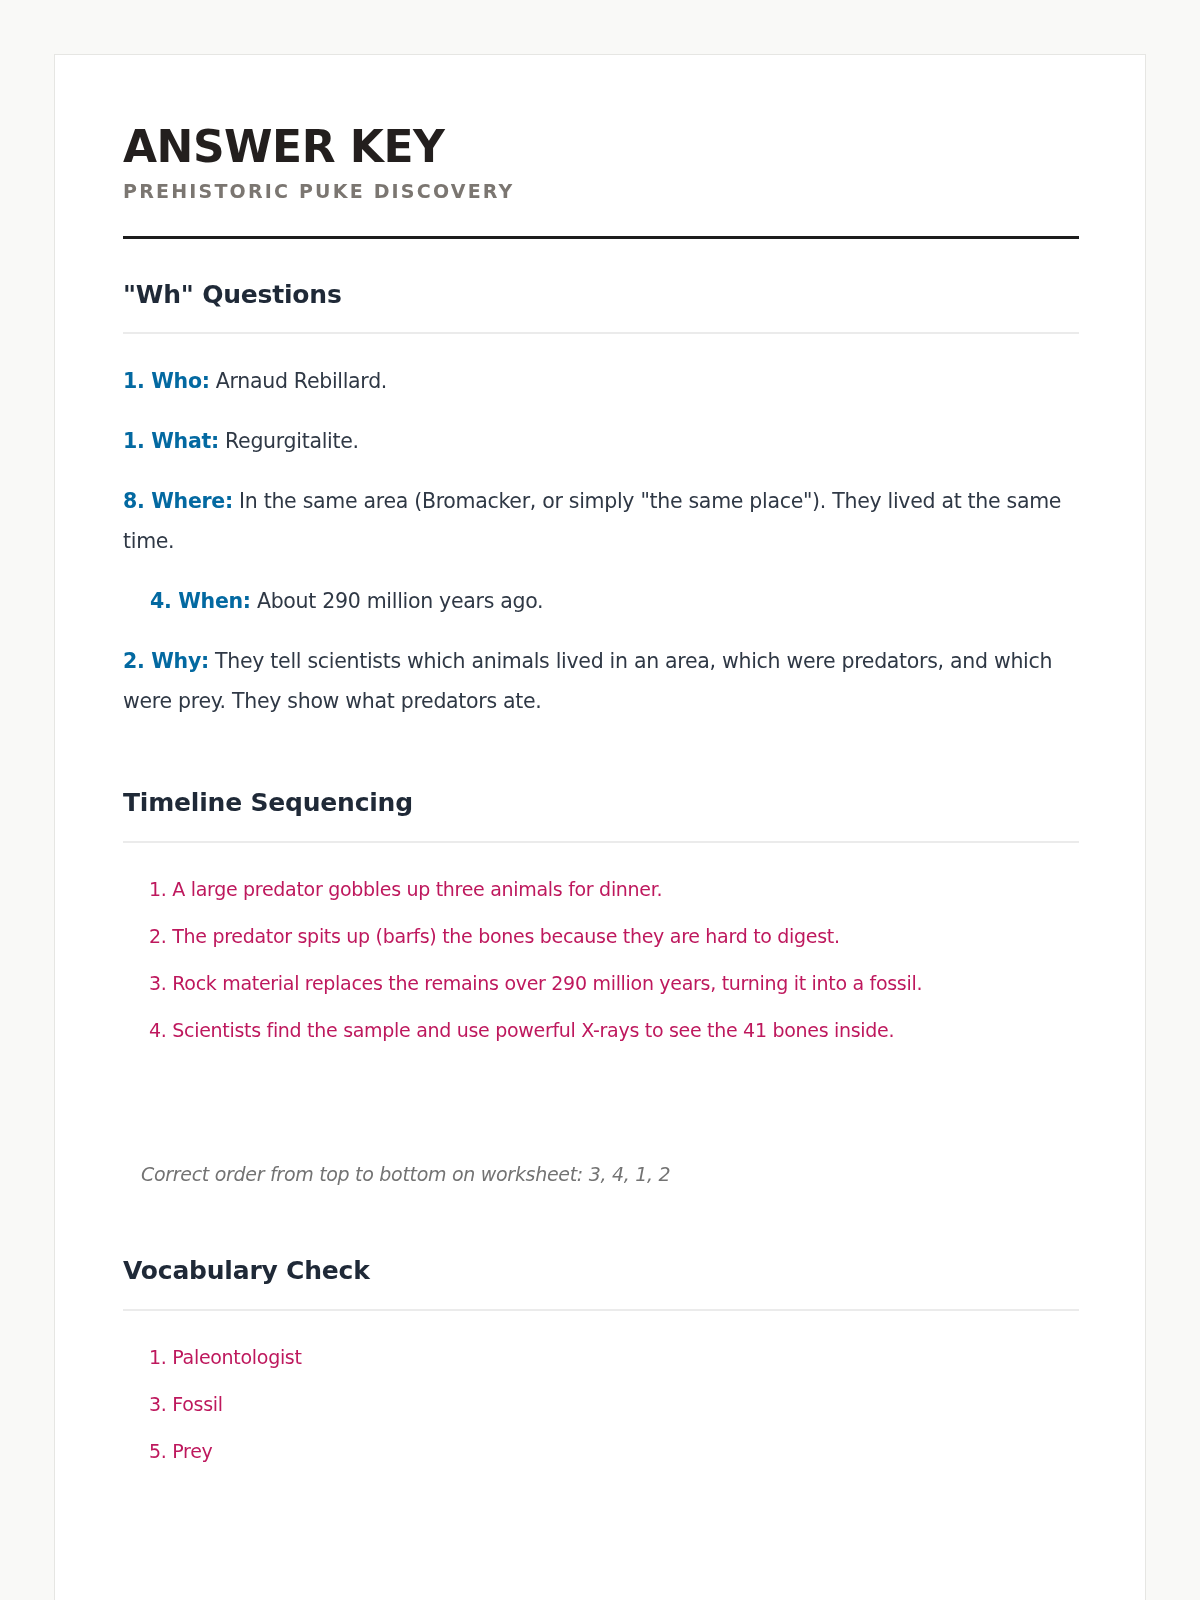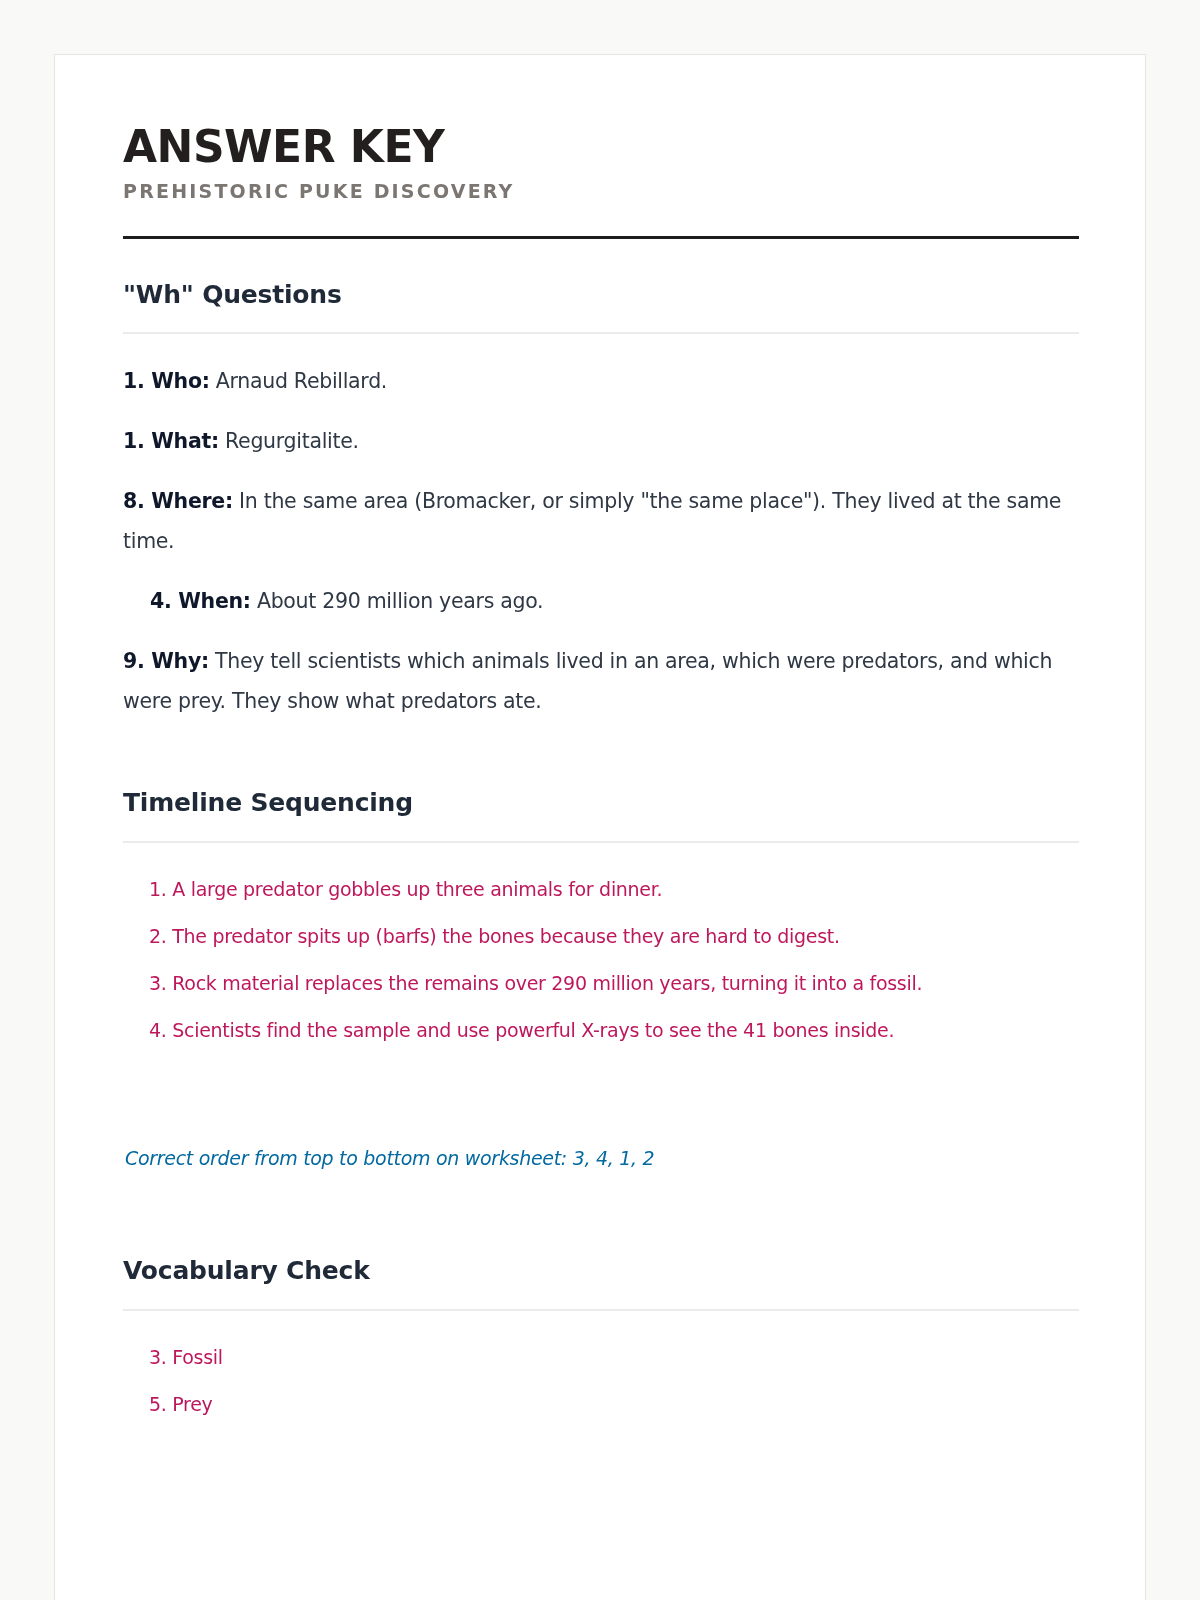--- a/index.html
+++ b/index.html
@@ -85,45 +85,45 @@
       left: 0;
       width: 956px;
       margin: 0;
       font-size: 20.5px;
       line-height: 40px;
       color: #2f3845;
       letter-spacing: -0.3px;
     }
     .qa .q-label {
       font-weight: bold;
-      color: #0f172a;
+      color: #0369a1;
     }
     .list {
       position: absolute;
       left: 26px;
       width: 930px;
       margin: 0;
       padding: 0;
       list-style: none;
       font-size: 19px;
       line-height: 40px;
       color: #be185d;
       letter-spacing: -0.3px;
     }
     .list li {
       margin: 0 0 7px 0;
     }
     .note {
       position: absolute;
       left: 2px;
-      margin: 0;
+      margin: 16px;
       font-style: italic;
       font-size: 19px;
       line-height: 26px;
-      color: #0369a1;
+      color: #737373;
       letter-spacing: -0.3px;
     }
   </style>
 </head>
 <body>
 
 <div class="page">
   <div class="content">
 
     <h1 class="doc-title">ANSWER KEY</h1>
@@ -139,37 +139,38 @@
     <p class="qa" style="top:366px;">
       <span class="q-label">1. What:</span><span> Regurgitalite.</span>
     </p>
     <p class="qa" style="top:426px;">
       <span class="q-label">8. Where:</span><span> In the same area (Bromacker, or simply "the same place"). They lived at the same time.</span>
     </p>
     <p class="qa" style="top:526px;margin-left:27px;">
       <span class="q-label">4. When:</span><span> About 290 million years ago.</span>
     </p>
     <p class="qa" style="top:586px;">
-      <span class="q-label">9. Why:</span><span> They tell scientists which animals lived in an area, which were predators, and which were prey. They show what predators ate.</span>
+      <span class="q-label">2. Why:</span><span> They tell scientists which animals lived in an area, which were predators, and which were prey. They show what predators ate.</span>
     </p>
 
     <h2 class="section-heading" style="top:732px;">Timeline Sequencing</h2>
     <div class="section-rule" style="top:786px;"></div>
 
     <ul class="list" style="top:814px;">
       <li>1. A large predator gobbles up three animals for dinner.</li>
       <li>2. The predator spits up (barfs) the bones because they are hard to digest.</li>
       <li>3. Rock material replaces the remains over 290 million years, turning it into a fossil.</li>
       <li>4. Scientists find the sample and use powerful X-rays to see the 41 bones inside.</li>
     </ul>
 
     <p class="note" style="top:1090px;">Correct order from top to bottom on worksheet: 3, 4, 1, 2</p>
 
     <h2 class="section-heading" style="top:1200px;">Vocabulary Check</h2>
     <div class="section-rule" style="top:1254px;"></div>
 
     <ul class="list" style="top:1282px;">
+      <li>1. Paleontologist</li>
       <li>3. Fossil</li>
       <li>5. Prey</li>
     </ul>
 
   </div>
 </div>
 
 </body></html>

